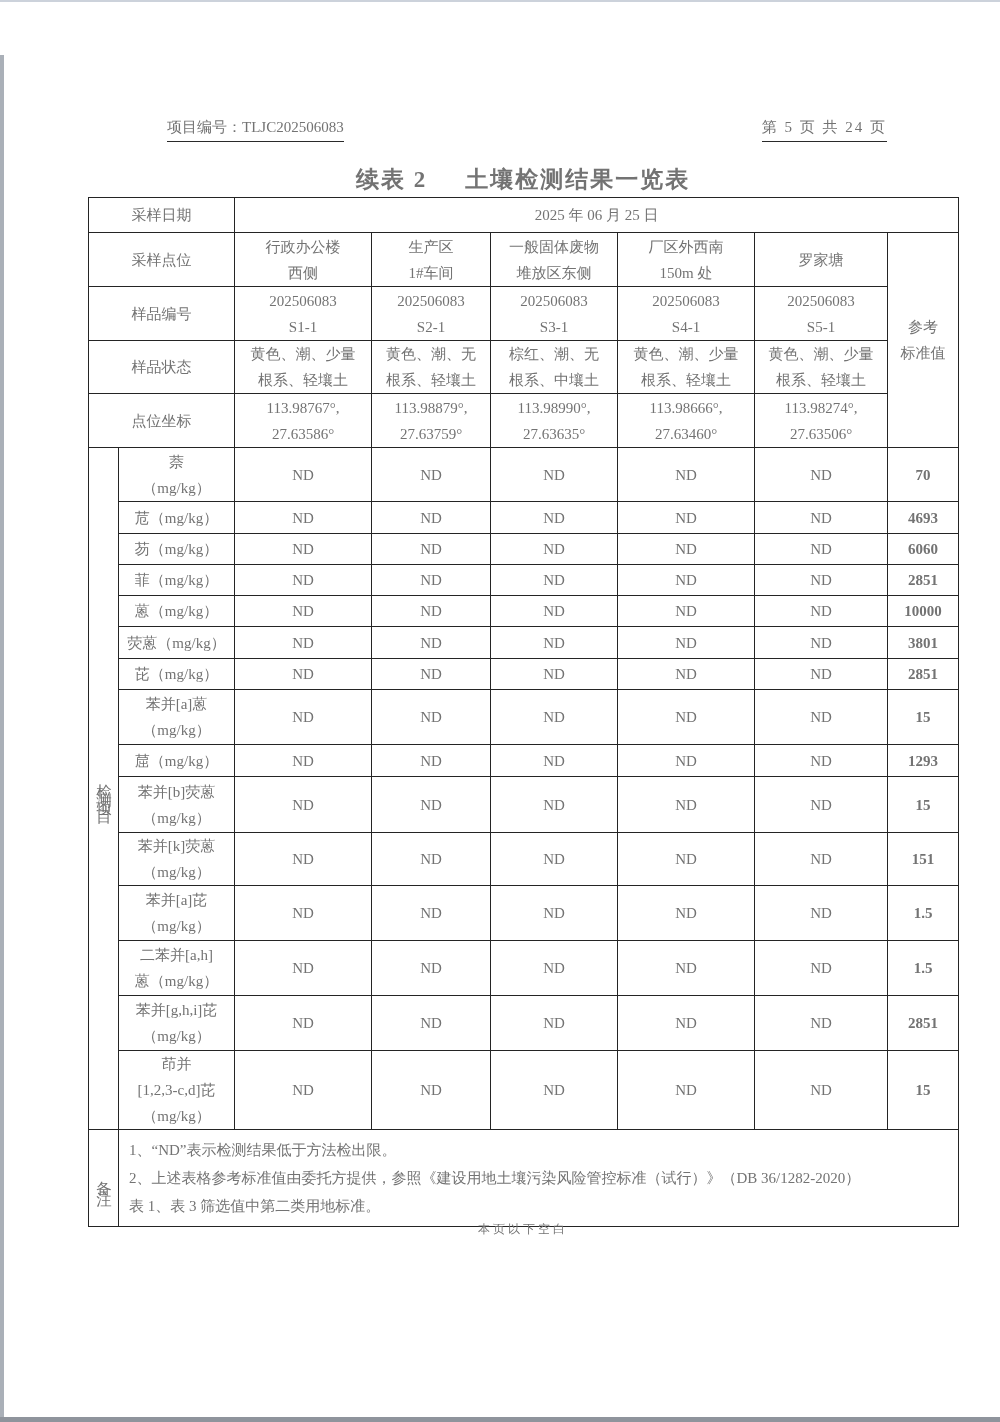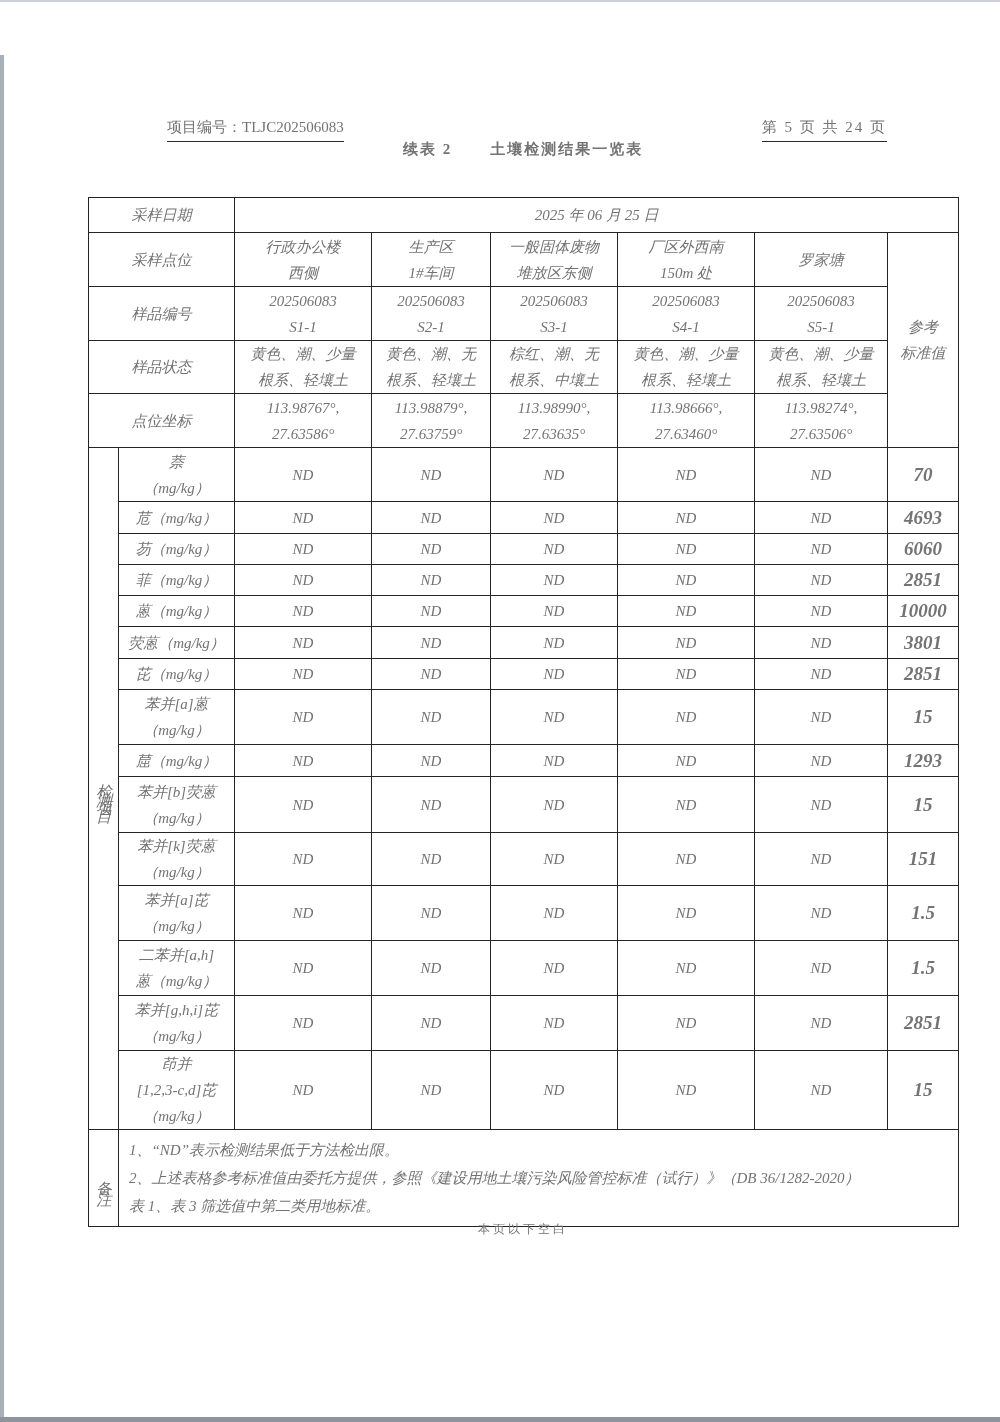--- a/index.html
+++ b/index.html
@@ -13,35 +13,35 @@
   
   .edge-top{position:absolute;left:0;top:0;width:100%;height:2px;background:#ccd2db;}
   .edge-left{position:absolute;left:0;top:55px;width:4px;height:1367px;background:#aab0b8;}
   .edge-bottom{position:absolute;left:0;bottom:0;width:100%;height:5px;background:#8f949c;}
   .edge-right{position:absolute;right:0;top:160px;width:3px;height:1262px;background:#cdd2d9;}
 
   .page-header{position:absolute;left:0;top:118px;width:1000px;height:26px;font-size:15px;}
   .hdr-left{position:absolute;left:167px;top:0;border-bottom:1.5px solid #2a2a2a;padding-bottom:4px;}
   .hdr-right{position:absolute;right:113px;top:0;border-bottom:1.5px solid #2a2a2a;padding-bottom:4px;letter-spacing:2px;}
 
-  .doc-title{position:absolute;left:88px;top:140px;width:870px;text-align:center;
-    font-size:15px;font-weight:bold;letter-spacing:2px;}
+  .doc-title{position:absolute;left:88px;top:164px;width:870px;text-align:center;
+    font-size:23px;font-weight:bold;letter-spacing:2px;}
   .title-gap{display:inline-block;width:38px;}
 
   table.main-table{
     position:absolute;left:88px;top:197px;width:870px;
-    border-collapse:collapse;table-layout:fixed;font-style:italic;
+    border-collapse:collapse;table-layout:fixed;
   }
   .main-table td{
     border:1.5px solid #242424;text-align:center;vertical-align:middle;
     font-size:15px;padding:0 2px;overflow:hidden;
   }
   .main-table .line{line-height:26px;}
   .main-table .nd{font-size:15px;}
-  .main-table .refv{font-weight:bold;font-size:19px;}
+  .main-table .refv{font-weight:bold;font-size:15px;}
   .vertical-label{
     writing-mode:vertical-lr;text-orientation:upright;
     letter-spacing:9px;font-size:15.5px;margin:0 auto;
   }
   td.notes-cell{text-align:left;padding:6px 10px;}
   td.notes-cell .line{line-height:28px;}
 
   .footer-note{position:absolute;left:88px;top:1221px;width:870px;text-align:center;
     font-size:12px;letter-spacing:3px;}
 

